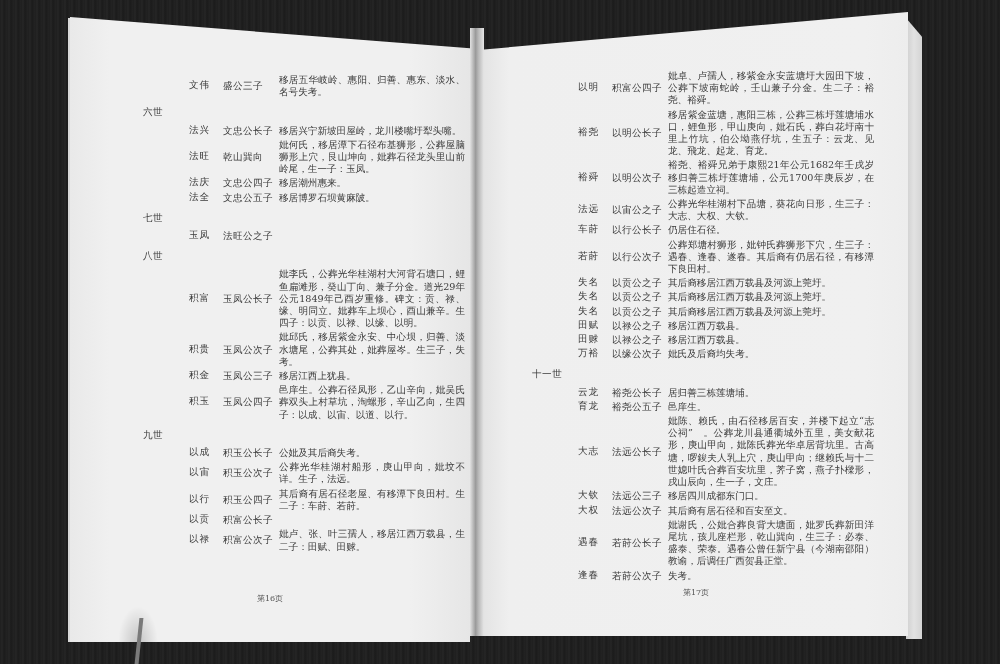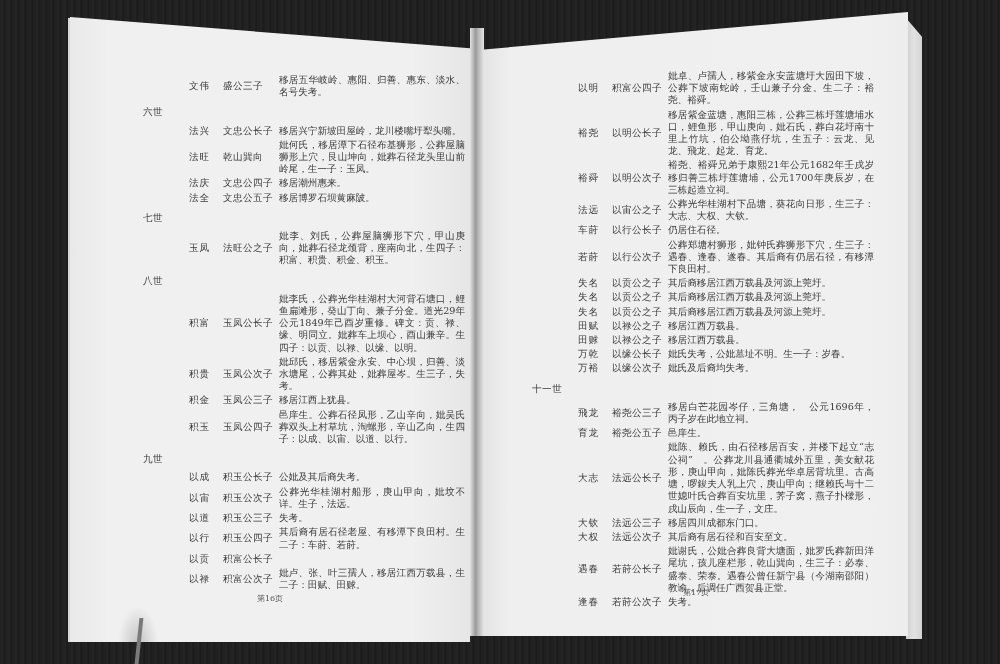--- a/index.html
+++ b/index.html
@@ -39,21 +39,21 @@
   }
   .ribbon-shadow {
     position:absolute; left:118px; top:606px; width:40px; height:36px;
     background: radial-gradient(ellipse at 50% 100%, rgba(0,0,0,0.18), rgba(0,0,0,0) 70%);
   }
   .content { position:absolute; font-size:9.6px; line-height:12.2px; }
   .left .content { left:75px; top:57px; width:320px; }
   .right .content { left:50px; top:58px; width:340px; }
   .gen-heading { position:relative; left:-2px; margin:8px 0 6px 0; letter-spacing:0.5px; }
   .entry { display:flex; align-items:center; margin:0 0 2px 0; }
-  .name { width:34px; flex:none; padding-left:44px; letter-spacing:1px; }
+  .name { width:34px; flex:none; padding-left:44px; letter-spacing:1px;font-family:Liberation Mono, monospace; }
   .parent { width:56px; flex:none; letter-spacing:0.4px; }
   .desc { flex:1; text-align:justify; }
   .left .content .entry .name { padding-left:44px; }
   .footer { position:absolute; bottom:38px; width:100%; text-align:center; font-size:8px; color:#555; }
 </style>
 </head>
 <body>
 
 <div class="left-edge"></div>
 <div class="right-stack"></div>
@@ -83,21 +83,20 @@
       </div>
       <div class="entry">
         <div class="name">法全</div>
         <div class="parent">文忠公五子</div>
         <div class="desc">移居博罗石坝黄麻陂。</div>
       </div>
       <div class="gen-heading">七世</div>
       <div class="entry">
         <div class="name">玉凤</div>
         <div class="parent">法旺公之子</div>
-        <div class="desc">妣李、刘氏，公葬屋脑狮形下穴，甲山庚向，妣葬石径龙颈背，座南向北，生四子：积富、积贵、积金、积玉。</div>
       </div>
       <div class="gen-heading">八世</div>
       <div class="entry">
         <div class="name">积富</div>
         <div class="parent">玉凤公长子</div>
         <div class="desc">妣李氏，公葬光华桂湖村大河背石塘口，鲤鱼扁滩形，癸山丁向、兼子分金。道光29年公元1849年己酉岁重修。碑文：贡、禄、缘、明同立。妣葬车上坝心，酉山兼辛。生四子：以贡、以禄、以缘、以明。</div>
       </div>
       <div class="entry">
         <div class="name">积贵</div>
         <div class="parent">玉凤公次子</div>
@@ -118,25 +117,20 @@
         <div class="name">以成</div>
         <div class="parent">积玉公长子</div>
         <div class="desc">公妣及其后裔失考。</div>
       </div>
       <div class="entry">
         <div class="name">以宙</div>
         <div class="parent">积玉公次子</div>
         <div class="desc">公葬光华桂湖村船形，庚山甲向，妣坟不详。生子，法远。</div>
       </div>
       <div class="entry">
-        <div class="name">以道</div>
-        <div class="parent">积玉公三子</div>
-        <div class="desc">失考。</div>
-      </div>
-      <div class="entry">
         <div class="name">以行</div>
         <div class="parent">积玉公四子</div>
         <div class="desc">其后裔有居石径老屋、有移潭下良田村。生二子：车莳、若莳。</div>
       </div>
       <div class="entry">
         <div class="name">以贡</div>
         <div class="parent">积富公长子</div>
       </div>
       <div class="entry">
         <div class="name">以禄</div>
@@ -200,34 +194,29 @@
         <div class="name">田赋</div>
         <div class="parent">以禄公之子</div>
         <div class="desc">移居江西万载县。</div>
       </div>
       <div class="entry">
         <div class="name">田赇</div>
         <div class="parent">以禄公之子</div>
         <div class="desc">移居江西万载县。</div>
       </div>
       <div class="entry">
-        <div class="name">万乾</div>
-        <div class="parent">以缘公长子</div>
-        <div class="desc">妣氏失考，公妣墓址不明。生一子：岁春。</div>
-      </div>
-      <div class="entry">
         <div class="name">万裕</div>
         <div class="parent">以缘公次子</div>
         <div class="desc">妣氏及后裔均失考。</div>
       </div>
       <div class="gen-heading">十一世</div>
       <div class="entry">
-        <div class="name">飛龙</div>
-        <div class="parent">裕尧公三子</div>
-        <div class="desc">移居白芒花园岑仔，三角塘，　公元1696年，丙子岁在此地立祠。</div>
+        <div class="name">云龙</div>
+        <div class="parent">裕尧公长子</div>
+        <div class="desc">居归善三栋莲塘埔。</div>
       </div>
       <div class="entry">
         <div class="name">育龙</div>
         <div class="parent">裕尧公五子</div>
         <div class="desc">邑庠生。</div>
       </div>
       <div class="entry">
         <div class="name">大志</div>
         <div class="parent">法远公长子</div>
         <div class="desc">妣陈、赖氏，由石径移居百安，并楼下起立“志公祠”　。公葬龙川县通衢城外五里，美女献花形，庚山甲向，妣陈氏葬光华卓居背坑里。古高塘，啰鋑夫人乳上穴，庚山甲向；继赖氏与十二世媳叶氏合葬百安坑里，荠子窝，燕子扑樑形，戌山辰向，生一子，文庄。</div>

